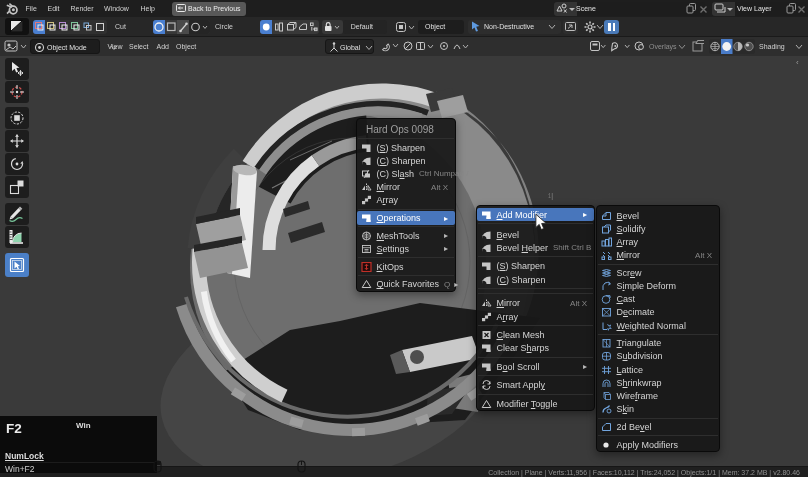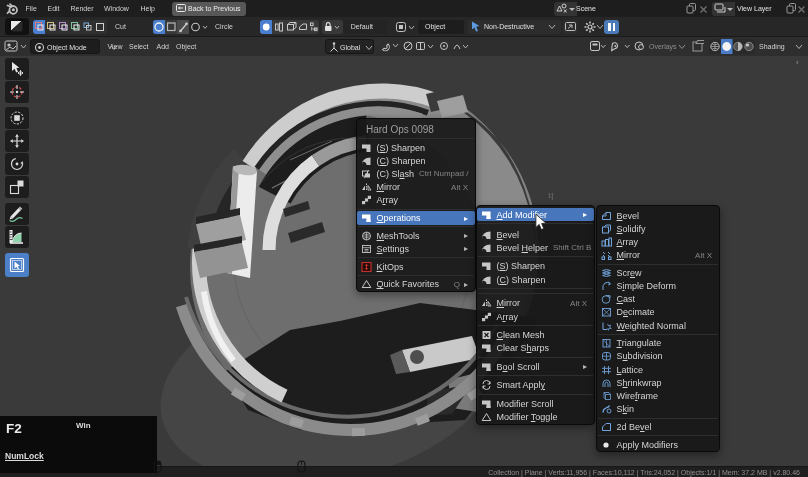--- a/index.html
+++ b/index.html
@@ -434,24 +434,25 @@
     </svg>
     <svg class="abs" width="10" height="13" viewBox="0 0 10 13" style="left:297px;top:404px;z-index:31">
       <rect x="1" y="1" width="7" height="11" rx="3.2" fill="none" stroke="#141414" stroke-width="1.2"></rect>
       <path d="M4.5,1 V5" stroke="#141414" stroke-width="1"></path>
     </svg>
 
     <div class="abs" style="left:0;top:360px;width:157px;height:57px;background:#0b0b0b;color:#fff;z-index:30;">
       <div style="position:absolute;left:76px;top:5px;font-size:8px;font-weight:bold;color:#dcdcdc;">Win</div>
       <div style="position:absolute;left:6px;top:5px;font-size:13.5px;font-weight:bold;color:#ececec;">F2</div>
       <div style="position:absolute;left:5px;top:35px;font-size:8.5px;font-weight:bold;color:#dcdcdc;text-decoration:underline;">NumLock</div>
+      <div style="position:absolute;left:5px;top:46px;font-size:8.5px;color:#cfcfcf;border-top:1px solid #1c1c1c;width:150px;padding-top:1px;">Win+F2</div>
     </div>
   </div>
 
-  <div class="menu abs" style="left:356px;top:118px;width:120px;padding-top:3px;">
+  <div class="menu abs" style="left:356px;top:118px;width:100px;padding-top:3px;">
     <div style="height:14px;display:flex;align-items:center;padding-left:9px;color:#9e9e9e;font-size:10px;">Hard Ops 0098</div>
     <div class="tsep"></div>
     <div class="mrow">
         <svg class="ic" viewBox="0 0 11 10">
           <path d="M1,1.5 H9.5 V9 H5.5 V5.5 H1 Z" fill="#c6c6c6"></path>
         </svg>
         <span>(<u>S</u>) Sharpen</span>
       </div>
     <div class="mrow">
         <svg class="ic" viewBox="0 0 11 10">
@@ -611,27 +612,20 @@
       </div>
     <div class="msep" style="height:5.3px"></div>
     <div class="mrow">
         <svg class="ic" viewBox="0 0 11 10">
           <path d="M2,4 A3.5,3.5 0 0 1 9,4 M9,6 A3.5,3.5 0 0 1 2,6" fill="none" stroke="#c6c6c6" stroke-width="1"></path>
           <path d="M9,1.5 V4 H6.5 M2,8.5 V6 H4.5" fill="none" stroke="#c6c6c6" stroke-width="1"></path>
         </svg>
         <span>Smart Appl<u>y</u></span>
       </div>
     <div class="msep" style="height:5.3px"></div>
-    <div class="mrow">
-        <svg class="ic" viewBox="0 0 11 10">
-          <path d="M1,1.5 H9.5 V9 H5.5 V5.5 H1 Z" fill="#c6c6c6"></path>
-          <rect x="5.5" y="6.8" width="4" height="2.2" fill="#c6c6c6"></rect>
-        </svg>
-        <span>Modifier Scroll</span>
-      </div>
     <div class="mrow">
         <svg class="ic" viewBox="0 0 11 10">
           <path d="M5.5,1.5 L9.8,8.5 L1.2,8.5 Z" fill="none" stroke="#c6c6c6" stroke-width="1"></path>
         </svg>
         <span>Modifier <u>T</u>oggle</span>
       </div>
   </div>
 
   <div class="menu abs" style="left:596px;top:205px;width:124px;padding-top:3px;">
     <div class="mrow">

